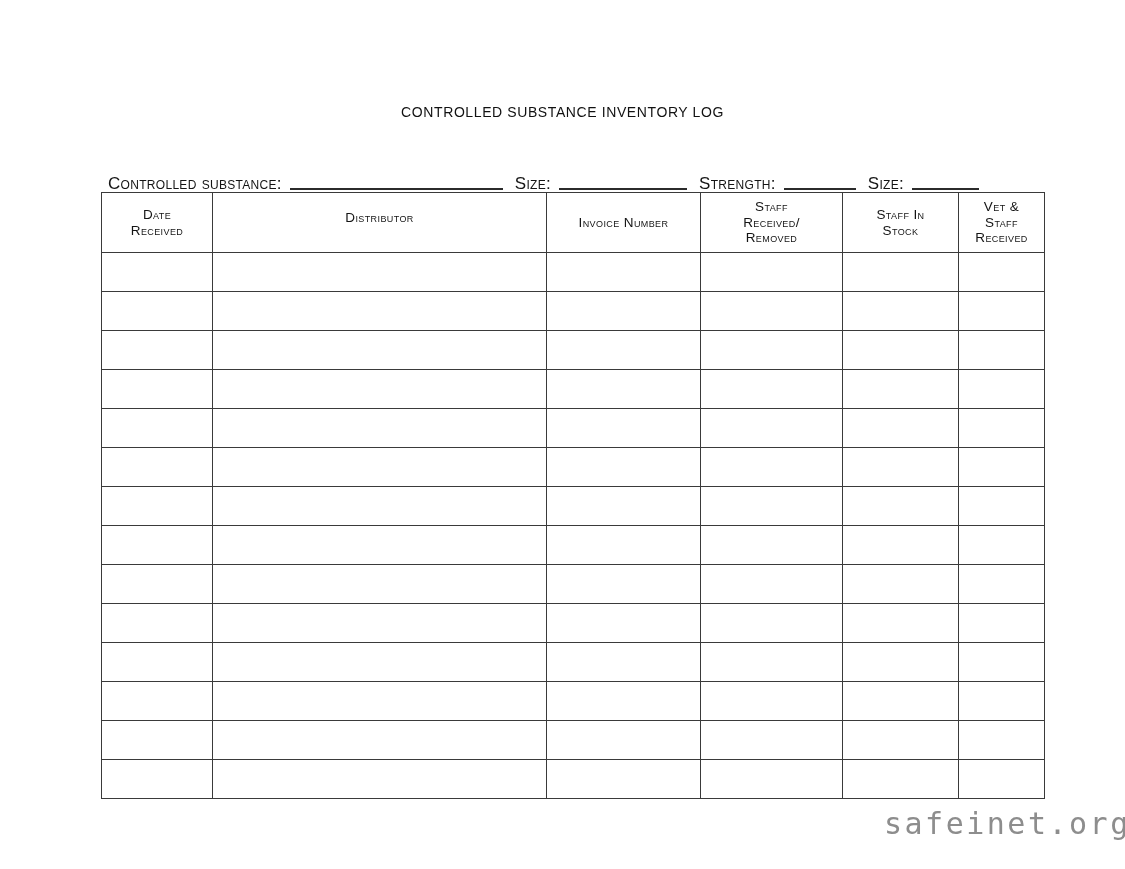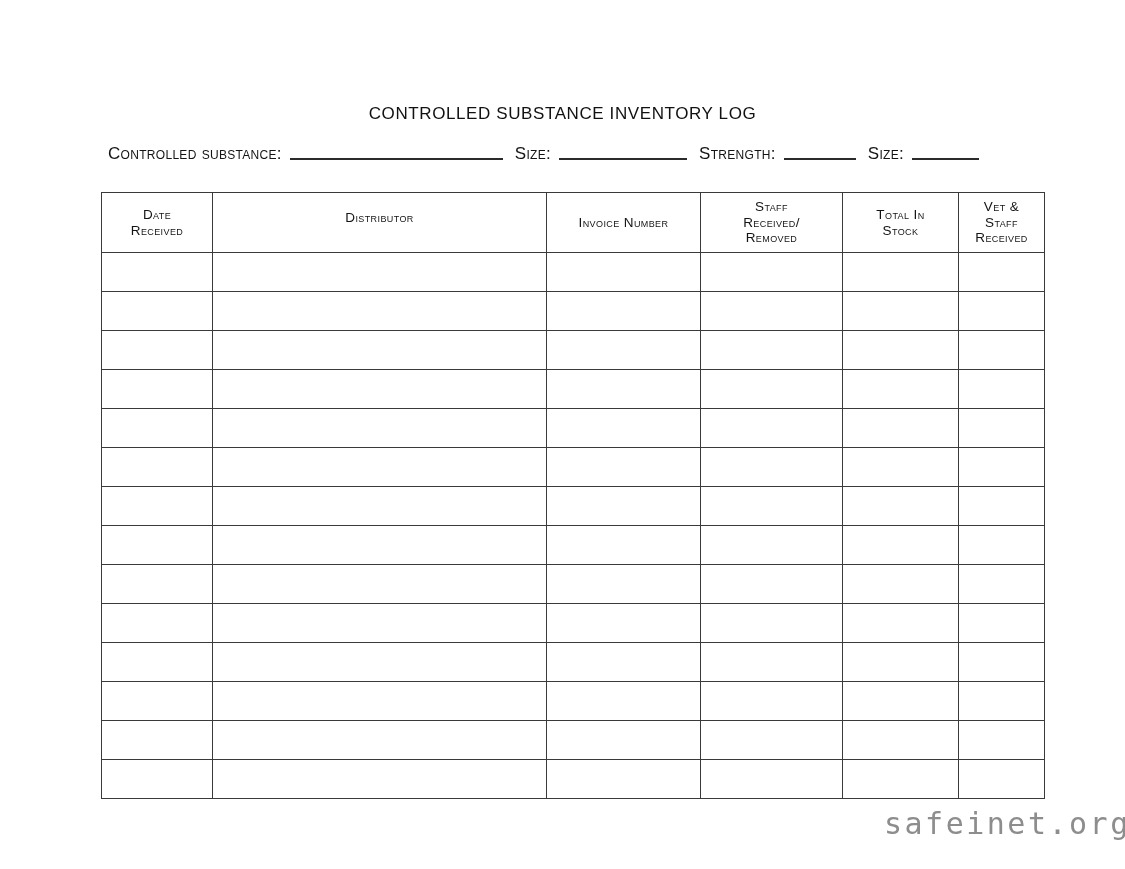--- a/index.html
+++ b/index.html
@@ -16,31 +16,31 @@
     overflow: hidden;
   }
 
   
   .doc-title {
     position: absolute;
     left: 0;
     top: 104px;
     width: 1125px;
     text-align: center;
-    font-size: 17px;
+    font-size: 14px;
     letter-spacing: 0.6px;
     color: #111111;
     white-space: nowrap;
   }
 
   
   .fieldline {
     position: absolute;
     left: 108px;
-    top: 138px;
+    top: 168px;
     width: 920px;
     height: 24px;
     display: flex;
     align-items: flex-end;
     white-space: nowrap;
   }
   .fieldline .lbl {
     font-size: 17px;
     font-variant: small-caps;
     letter-spacing: 0.3px;
@@ -150,21 +150,21 @@
       </th>
       <th class="col-amount">
         <span class="th-inner">
           <span>Staff</span><br>
           <span>Received/</span><br>
           <span>Removed</span>
         </span>
       </th>
       <th class="col-total">
         <span class="th-inner">
-          <span>Total In</span><br>
+          <span>Staff In</span><br>
           <span>Stock</span>
         </span>
       </th>
       <th class="col-initials">
         <span class="th-inner">
           <span>Vet &amp;</span><br>
           <span>Staff</span><br>
           <span>Received</span>
         </span>
       </th>

